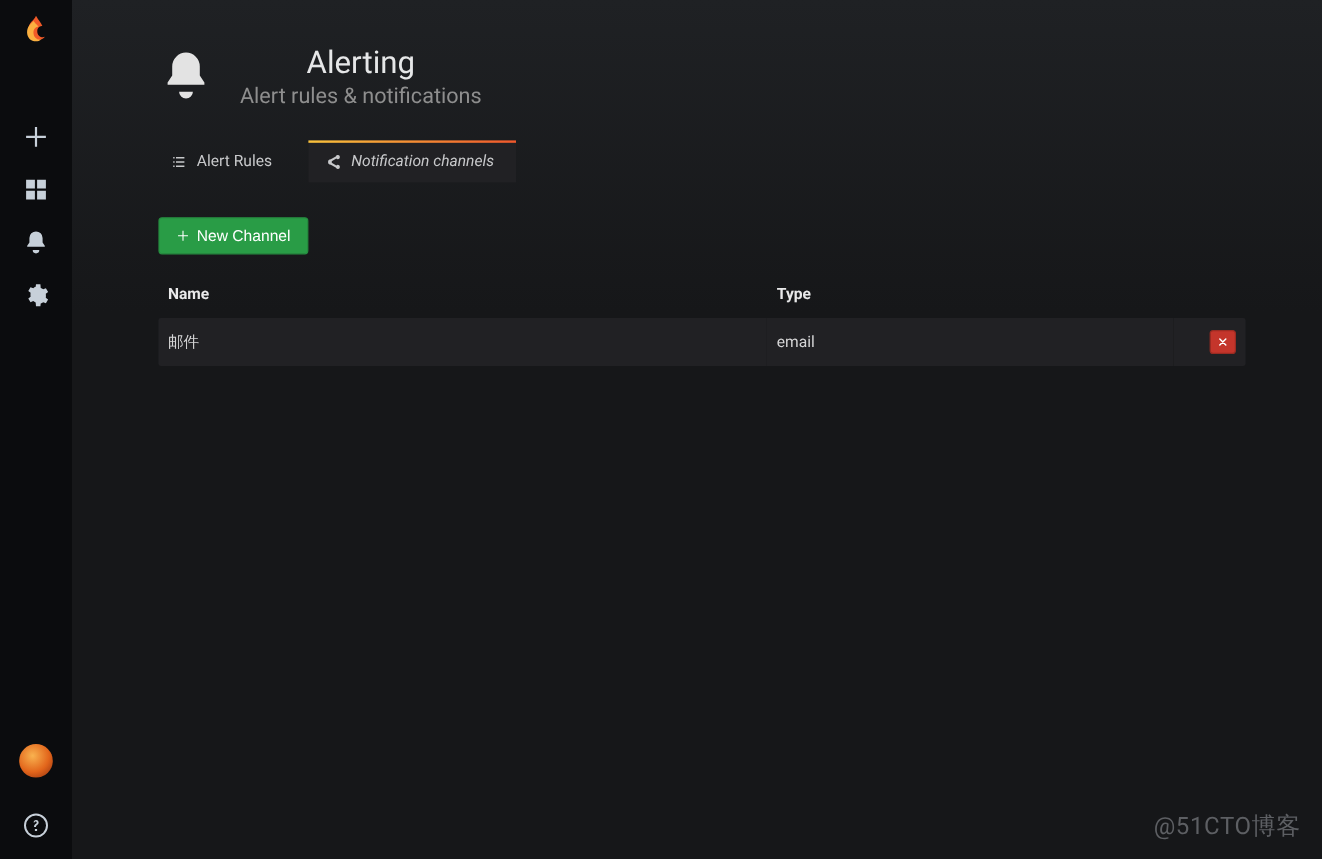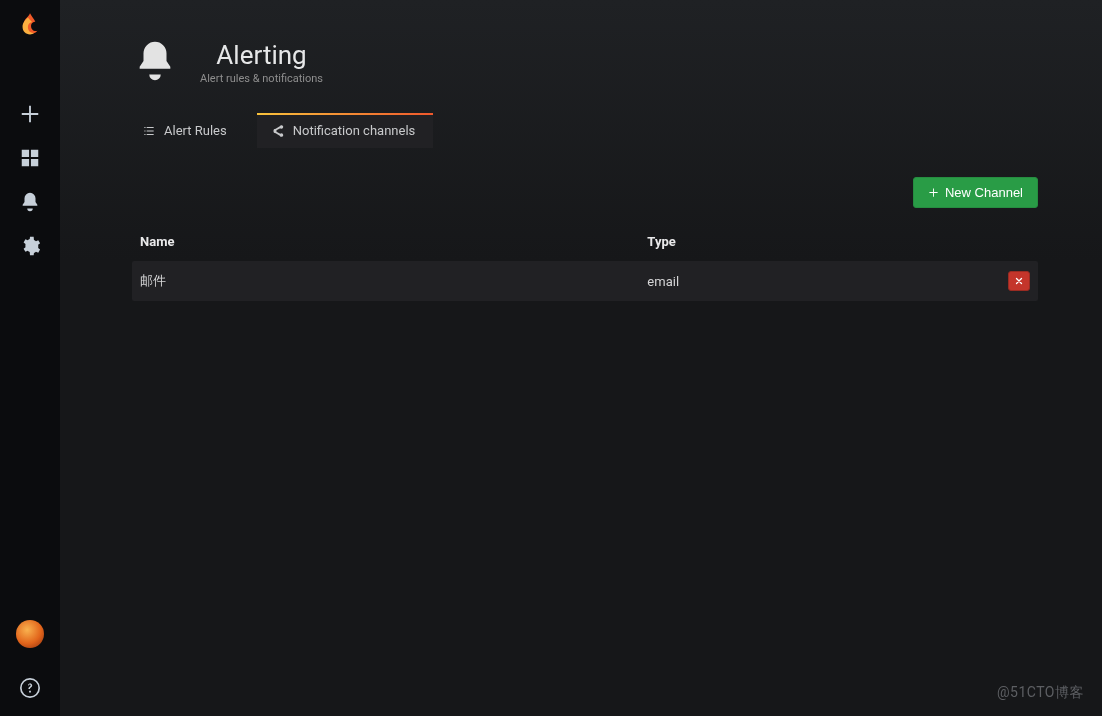--- a/index.html
+++ b/index.html
@@ -40,42 +40,43 @@
   .page {
     flex: 1 1 auto;
     background: linear-gradient(180deg,#1f2124 0%, #161719 260px, #161719 100%);
     position: relative;
     padding: 38px 64px 0 72px;
   }
 
   .header { display: flex; align-items: center; gap: 22px; margin-bottom: 26px; }
   .header .big-bell svg { width: 46px; height: 46px; fill: #e3e3e3; }
   .title-block h1 { font-size: 26px; font-weight: 400; color: #e6e7e8; text-align: center; }
-  .title-block p  { font-size: 11px; color: #8e8e8e; margin-top: 2px; }
+  .title-block p  { font-size: 18px; color: #8e8e8e; margin-top: 2px; }
 
   
   .tabs { display: flex; gap: 12px; border-bottom: 1px solid transparent; margin-left: -4px; }
   .tab {
     display: flex; align-items: center; gap: 8px;
     padding: 10px 18px 10px 14px;
     color: #c8c9cb; cursor: pointer;
     font-size: 13px;
   }
   .tab svg { width: 14px; height: 14px; fill: #c8c9cb; }
   .tab.active {
     background: #212124;
     position: relative;
+    font-style: italic;
   }
   .tab.active::before {
     content: ""; position: absolute; left: 0; right: 0; top: 0; height: 2px;
     background: linear-gradient(90deg,#f9c23c,#f0582c);
   }
 
   
-  .actions { display: flex; justify-content: flex-end; padding: 28px 0 18px 0; }
+  .actions { display: flex; justify-content: flex-start; padding: 28px 0 18px 0; }
   .btn-new {
     background: #299c46; color: #fff;
     border: 1px solid #268d40;
     padding: 7px 14px; border-radius: 3px;
     display: flex; align-items: center; gap: 6px;
     font-size: 13px; cursor: pointer;
   }
   .btn-new svg { width: 11px; height: 11px; fill: #fff; }
 
   
@@ -93,21 +94,21 @@
   .del-btn {
     display: inline-flex; align-items: center; justify-content: center;
     width: 22px; height: 20px;
     background: #c4352b; border: 1px solid #9a2b22; border-radius: 3px;
     cursor: pointer;
   }
   .del-btn svg { width: 10px; height: 10px; fill: #fff; }
 
   .watermark {
     position: absolute; right: 18px; bottom: 14px;
-    color: #5d5f63; font-size: 14px; letter-spacing: .5px;
+    color: #5d5f63; font-size: 20px; letter-spacing: .5px;
     pointer-events: none;
   }
 </style>
 </head>
 <body>
 
 <div class="app">
 
   <nav class="side">
 

